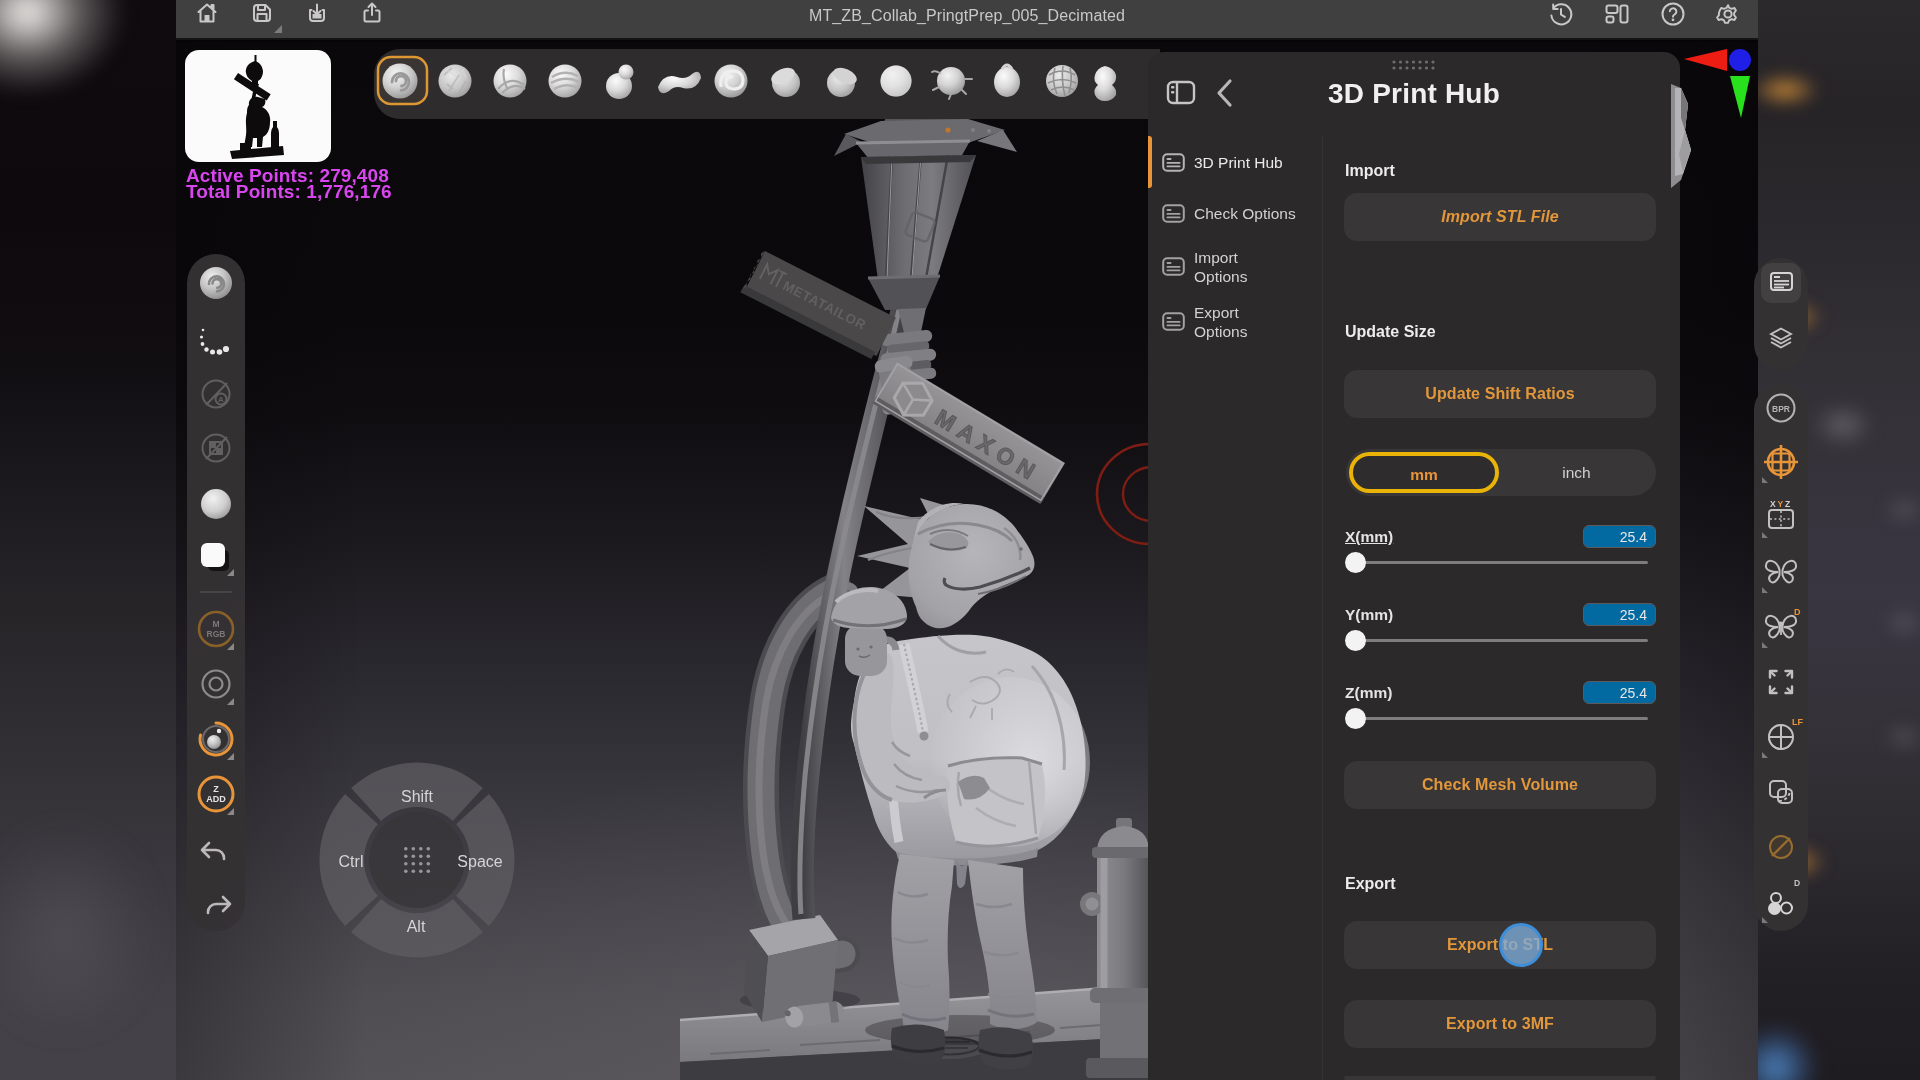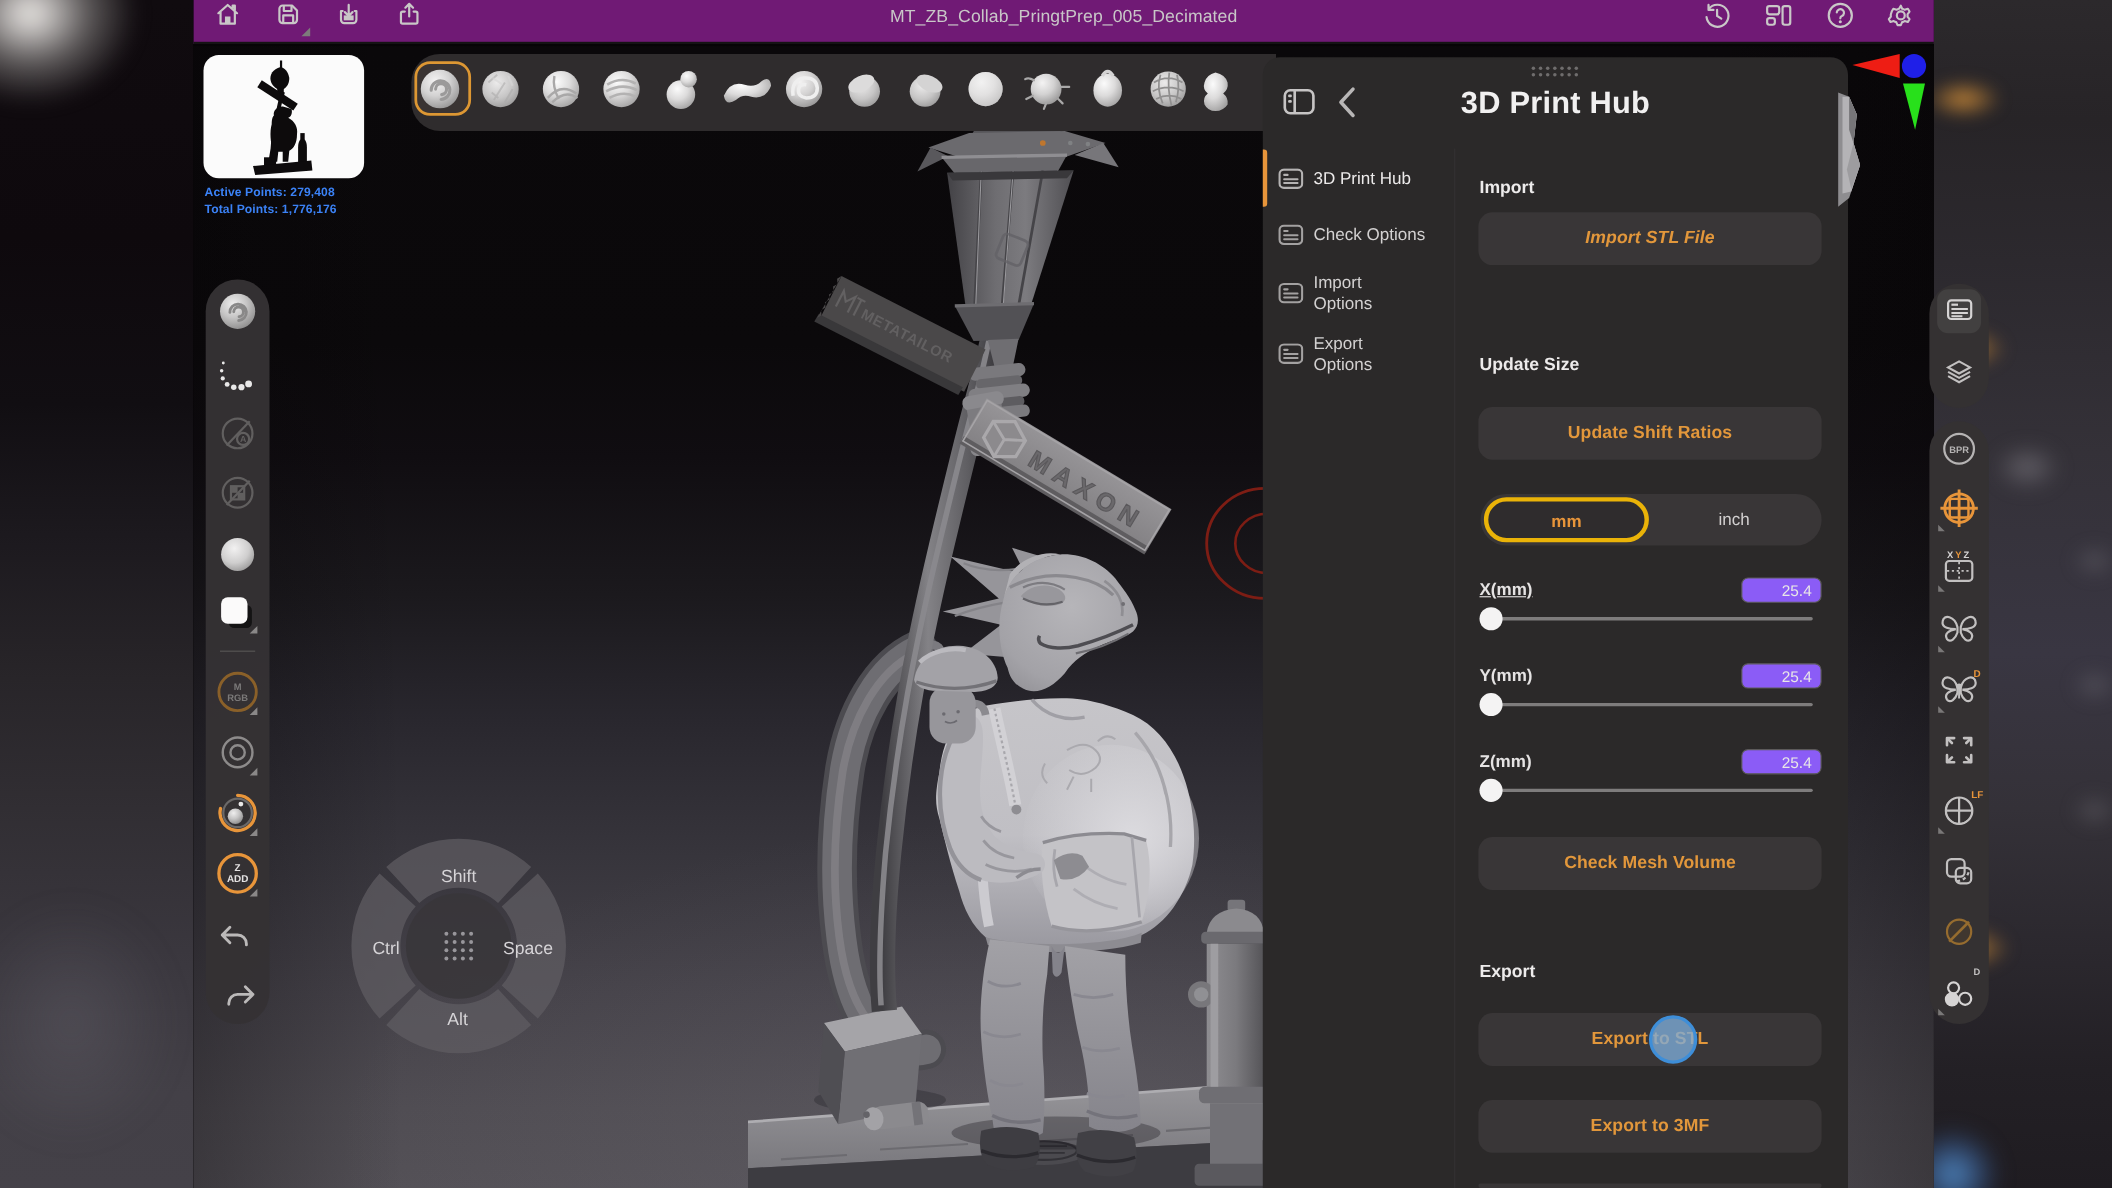--- a/index.html
+++ b/index.html
@@ -31,53 +31,53 @@
   #bgR .g3 { left:125px; top:608px; width:42px; height:30px; border-radius:50%;
     background:radial-gradient(closest-side,rgba(140,138,145,0.34),transparent); filter:blur(8px); }
   #bgR .g4 { left:125px; top:722px; width:42px; height:30px; border-radius:50%;
     background:radial-gradient(closest-side,rgba(140,138,145,0.34),transparent); filter:blur(8px); }
   #bgR .bl { left:-25px; top:1025px; width:85px; height:85px; border-radius:50%;
     background:radial-gradient(closest-side,#4e86c0,rgba(60,100,160,0.5) 60%,transparent); filter:blur(9px); }
 
   
   #app { left:176px; top:0; width:1582px; height:1080px; background:#060406; }
 
-  #topbar { left:0; top:0; width:1582px; height:40px; background:#701a75; border-bottom:2px solid #151314; }
+  #topbar { left:0; top:0; width:1582px; height:40px; background:#404040; border-bottom:2px solid #151314; }
   #topbar svg { position:absolute; top:1px; }
   #title { left:0; width:1582px; top:7px; text-align:center; font-size:16px; color:#c9c7c8; letter-spacing:0.1px; }
 
   #viewport { left:0; top:42px; width:1582px; height:1038px; overflow:hidden;
     background:
       linear-gradient(90deg, rgba(5,3,5,0.30) 0%, rgba(5,3,5,0) 12%, rgba(5,3,5,0) 86%, rgba(5,3,5,0.30) 100%),
       radial-gradient(900px 420px at 48% 96%, rgba(130,127,137,0.20), rgba(130,127,137,0) 70%),
       linear-gradient(180deg,#0a080a 0%,#0b090b 26%,#100d11 36%,#1b191d 48%,#29272e 59%,#37353c 71%,#454249 83%,#4f4c52 93%,#535056 100%);
   }
 
   
   #thumb { left:9px; top:50px; width:146px; height:112px; background:#fbfbfb; border-radius:14px; }
-  #stats { left:10px; top:168px; color:#3b82f6; font-size:11px; font-weight:700; line-height:15.5px; letter-spacing:0.1px;}
+  #stats { left:10px; top:168px; color:#d946ef; font-size:19px; font-weight:700; line-height:15.5px; letter-spacing:0.1px;}
 
   
   #brushbar { left:198px; top:49px; width:786px; height:70px; background:#2f2c2d; border-radius:26px 0 0 26px; }
 
   
   #lefttools { left:11px; top:254px; width:58px; height:677px; background:rgba(53,50,52,0.97); border-radius:29px; }
 
   
   #pie { left:142px; top:719px; width:198px; height:198px; }
   #pie text { fill:#d6d4d7; font-size:16px; font-family:"Liberation Sans",sans-serif; }
 
   
   #panel { left:972px; top:52px; width:532px; height:1028px; background:#2b2929; border-radius:16px 16px 0 0; }
   #panel .navtxt { position:absolute; left:46px; color:#e6e4e4; font-size:15.5px; line-height:19px; }
   .pbtn { position:absolute; left:196px; width:312px; height:48px; background:#393637; border-radius:13px;
           color:#e2973b; font-size:16px; font-weight:700; text-align:center; line-height:48px; letter-spacing:0.1px;}
   .plabel { position:absolute; left:197px; color:#edebeb; font-size:16px; font-weight:700; }
   .axlabel { position:absolute; left:197px; color:#e5e3e3; font-size:15.5px; font-weight:700; }
-  .valbox { position:absolute; left:435px; width:73px; height:23px; background:#8b5cf6; border:1px solid #5c5a5a; border-radius:6px;
+  .valbox { position:absolute; left:435px; width:73px; height:23px; background:#0369a1; border:1px solid #5c5a5a; border-radius:6px;
             color:#e9e7e7; font-size:14px; text-align:right; line-height:22px; padding-right:8px; }
   .track { position:absolute; left:207px; width:293px; height:3px; background:#7e7c7c; border-radius:2px; }
   .thumbc { position:absolute; left:197px; width:21px; height:21px; border-radius:50%; background:#f4f3f3; }
 
   
   .rcap { position:absolute; left:1578px; width:54px; background:#343132; border-radius:27px; }
 </style>
 </head>
 <body>
 

